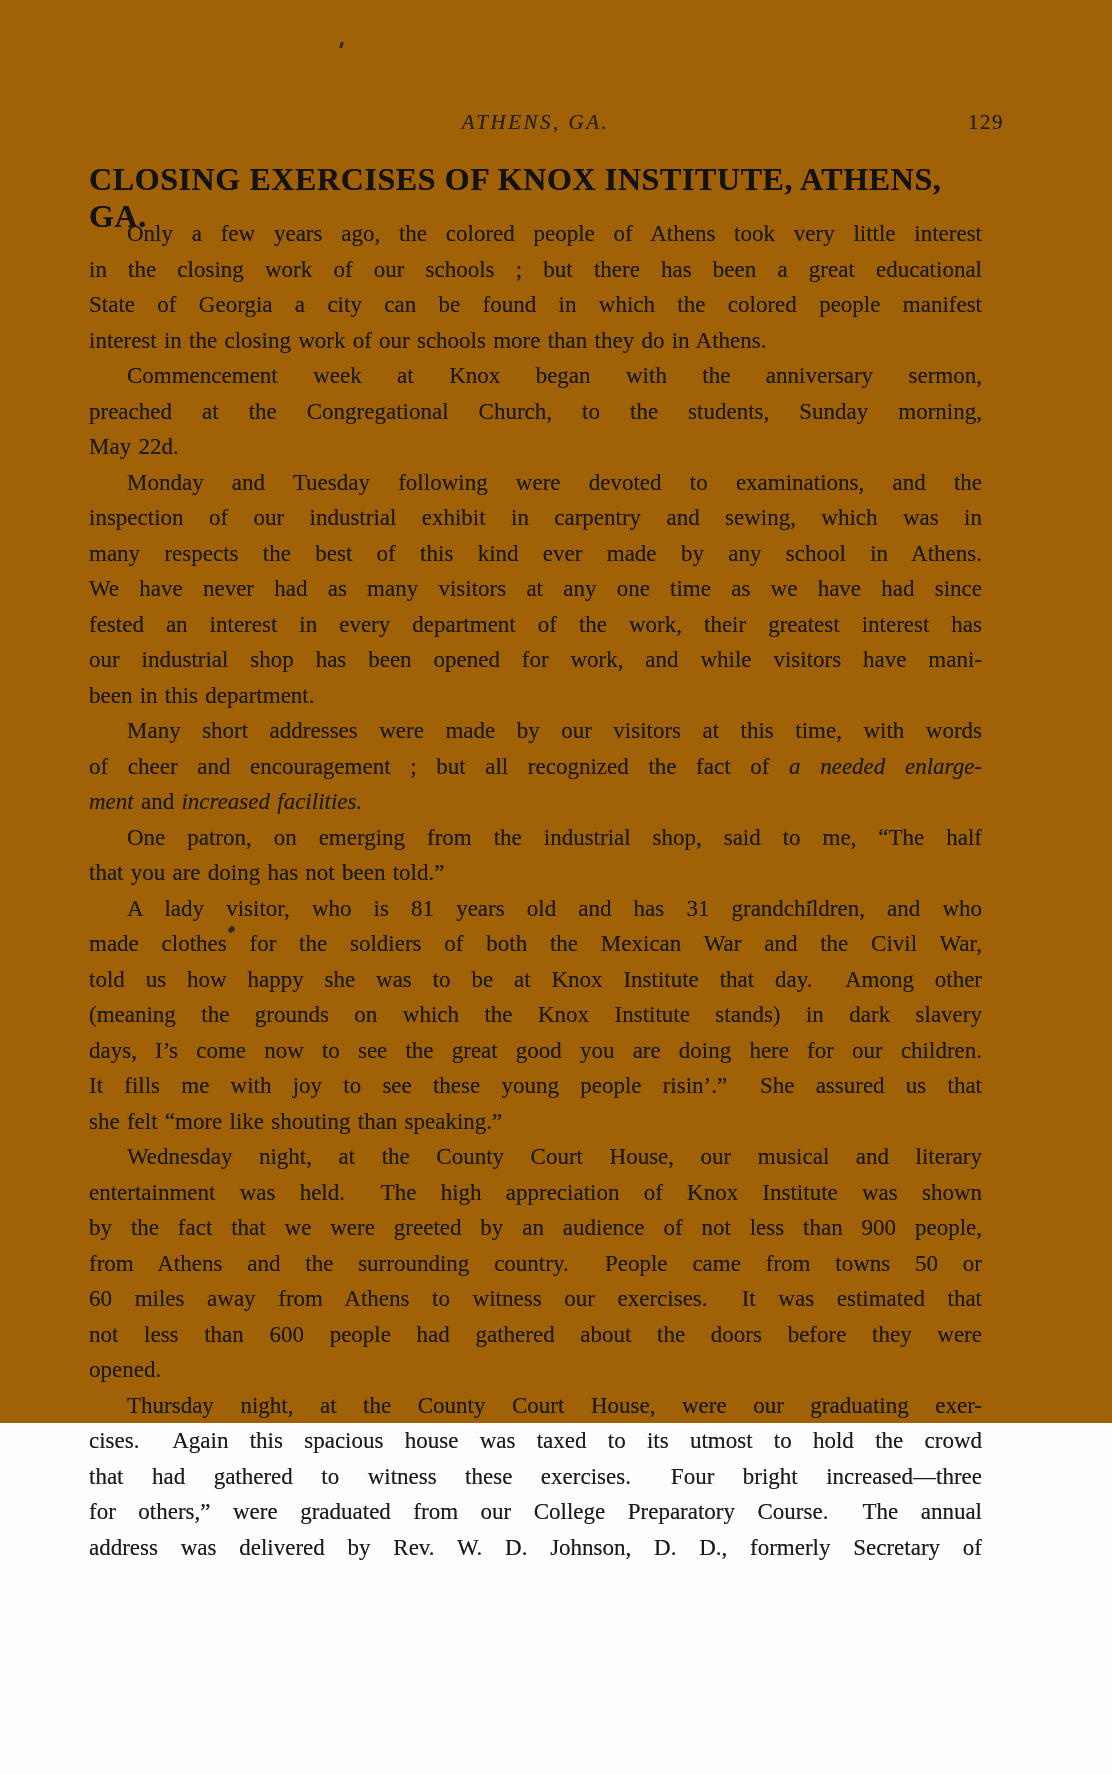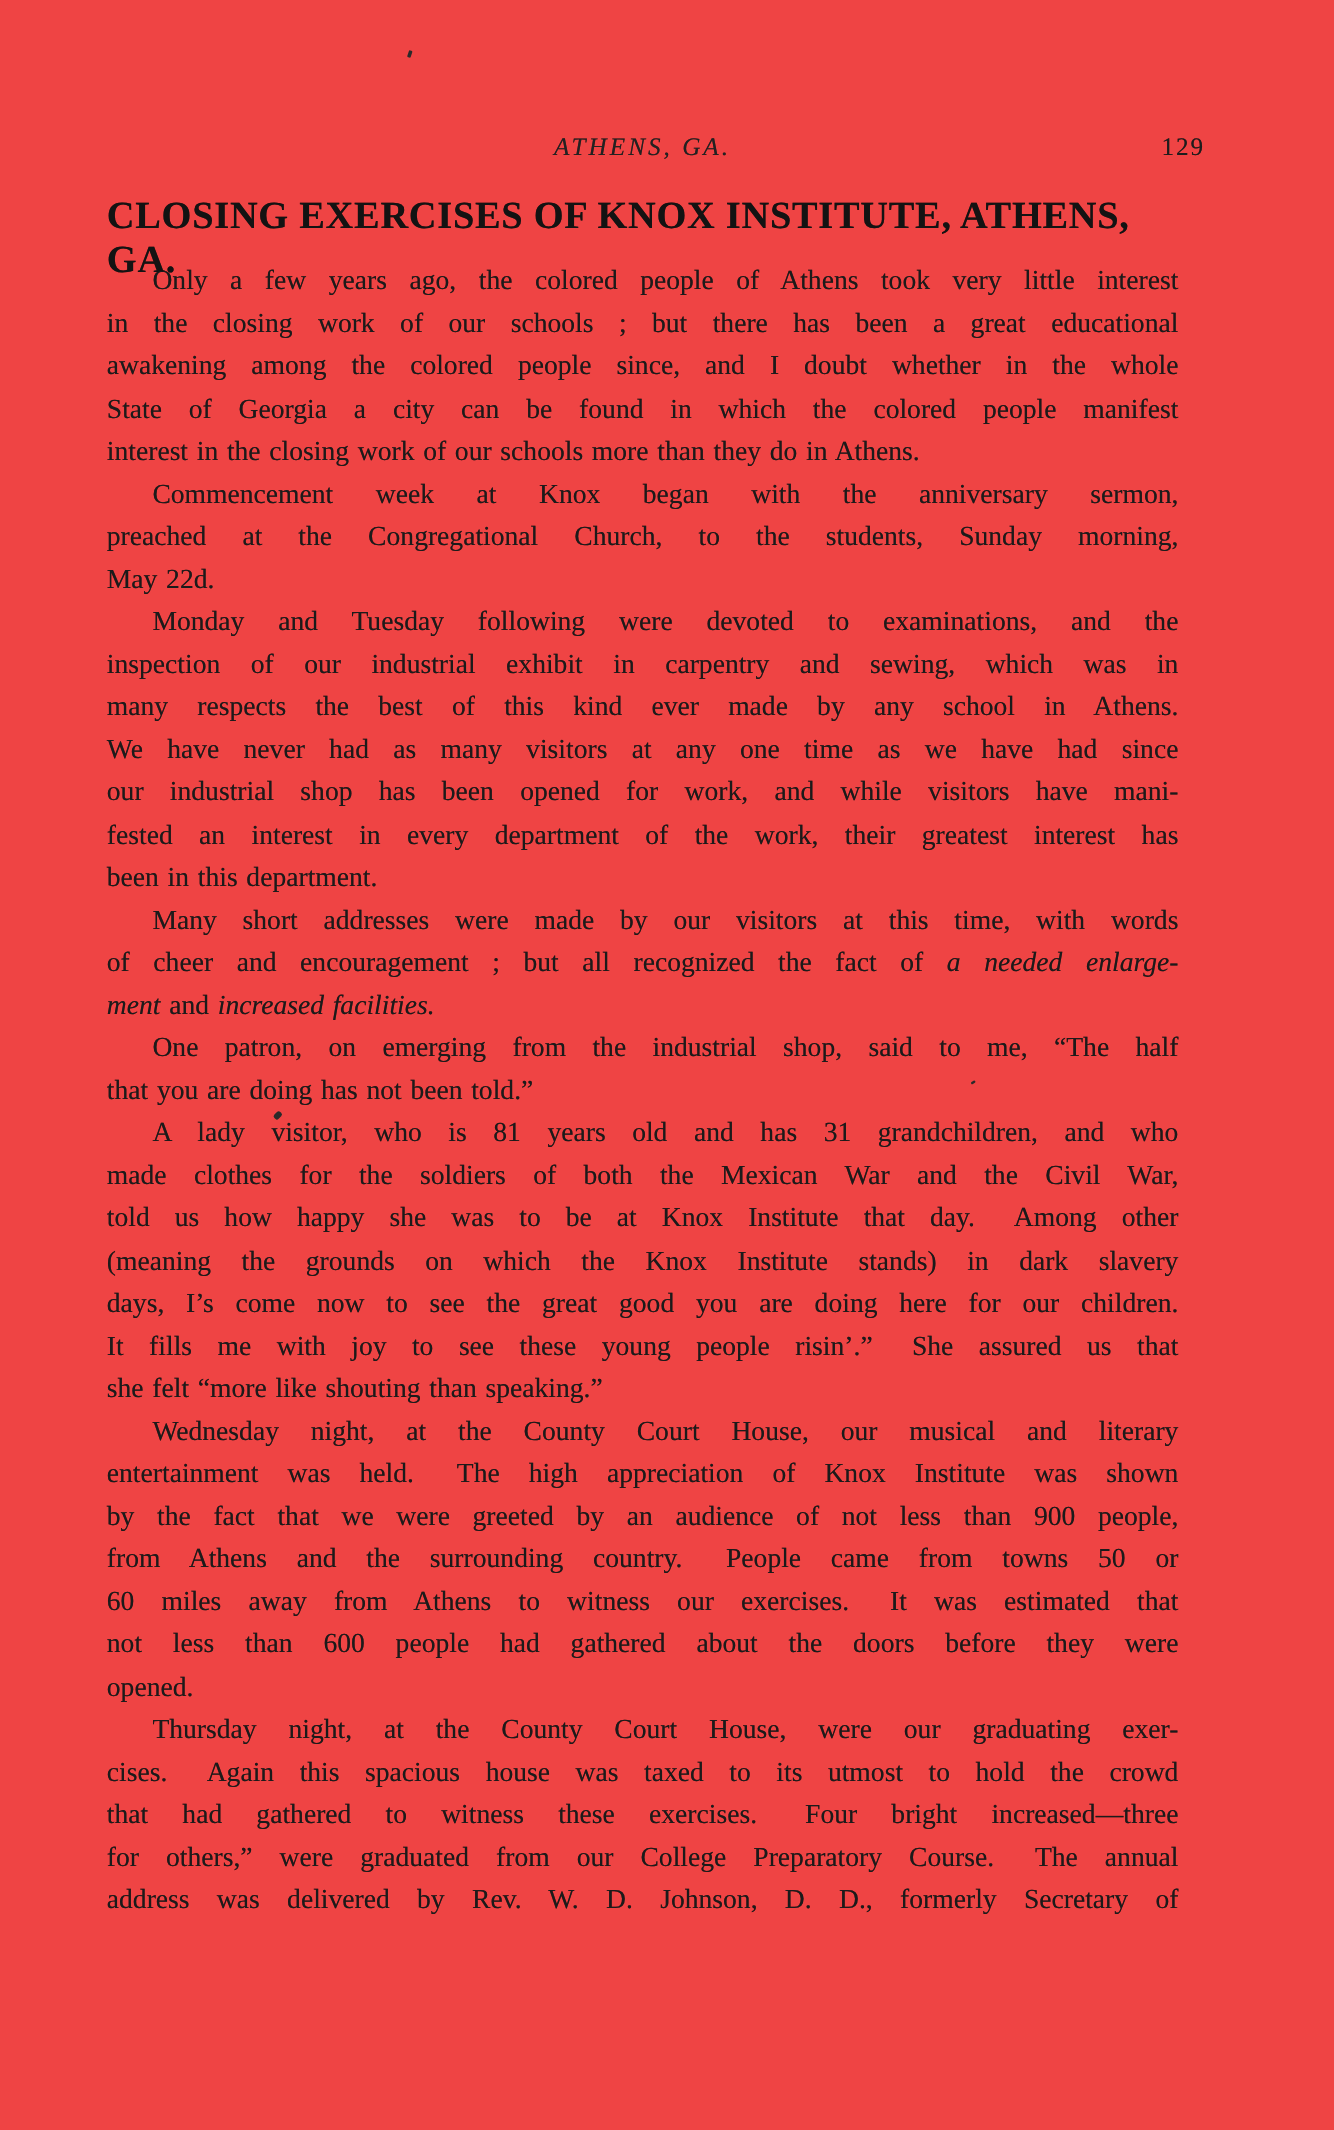--- a/index.html
+++ b/index.html
@@ -6,22 +6,22 @@
   body {
     width: 1112px; height: 1775px;
     background: #fdfdfc;
     position: relative;
     font-family: "Liberation Serif", "DejaVu Serif", serif;
     color: #1b1b1b;
     overflow: hidden;
   }
   .page {
     position: absolute; left: 0; top: 0;
-    width: 1112px; height: 1775px;
-    background: #ef4444;
+    width: 1112px; height: 1423px;
+    background: #a16207;
   }
   .running-head {
     position: absolute;
     left: 89px; top: 110px; width: 893px;
     text-align: center;
     font-style: italic;
     font-size: 21px;
     letter-spacing: 2.5px;
     color: #222;
     text-shadow: 0 0 0.4px rgba(0,0,0,0.45);
@@ -80,32 +80,31 @@
 
   <div class="running-head">ATHENS, GA.</div>
 
   <div class="page-number">129</div>
 
   <div class="article-title">CLOSING EXERCISES OF KNOX INSTITUTE, ATHENS, GA.</div>
 
   <div class="article-body">
       <div class="line indent"><span>Only a few years ago, the colored people of Athens took very little interest</span></div>
       <div class="line"><span>in the closing work of our schools ; but there has been a great educational</span></div>
-      <div class="line"><span>awakening among the colored people since, and I doubt whether in the whole</span></div>
       <div class="line"><span>State of Georgia a city can be found in which the colored people manifest</span></div>
       <div class="line last"><span>interest in the closing work of our schools more than they do in Athens.</span></div>
       <div class="line indent"><span>Commencement week at Knox began with the anniversary sermon,</span></div>
       <div class="line"><span>preached at the Congregational Church, to the students, Sunday morning,</span></div>
       <div class="line last"><span>May 22d.</span></div>
       <div class="line indent"><span>Monday and Tuesday following were devoted to examinations, and the</span></div>
       <div class="line"><span>inspection of our industrial exhibit in carpentry and sewing, which was in</span></div>
       <div class="line"><span>many respects the best of this kind ever made by any school in Athens.</span></div>
       <div class="line"><span>We have never had as many visitors at any one time as we have had since</span></div>
+      <div class="line"><span>fested an interest in every department of the work, their greatest interest has</span></div>
       <div class="line"><span>our industrial shop has been opened for work, and while visitors have mani-</span></div>
-      <div class="line"><span>fested an interest in every department of the work, their greatest interest has</span></div>
       <div class="line last"><span>been in this department.</span></div>
       <div class="line indent"><span>Many short addresses were made by our visitors at this time, with words</span></div>
       <div class="line"><span>of cheer and encouragement ; but all recognized the fact of </span><span class="it">a needed enlarge-</span></div>
       <div class="line last"><span class="it">ment</span><span> and </span><span class="it">increased facilities.</span></div>
       <div class="line indent"><span>One patron, on emerging from the industrial shop, said to me, “The half</span></div>
       <div class="line last"><span>that you are doing has not been told.”</span></div>
       <div class="line indent"><span>A lady visitor, who is 81 years old and has 31 grandchildren, and who</span></div>
       <div class="line"><span>made clothes for the soldiers of both the Mexican War and the Civil War,</span></div>
       <div class="line"><span>told us how happy she was to be at Knox Institute that day.  Among other</span></div>
       <div class="line"><span>(meaning the grounds on which the Knox Institute stands) in dark slavery</span></div>

